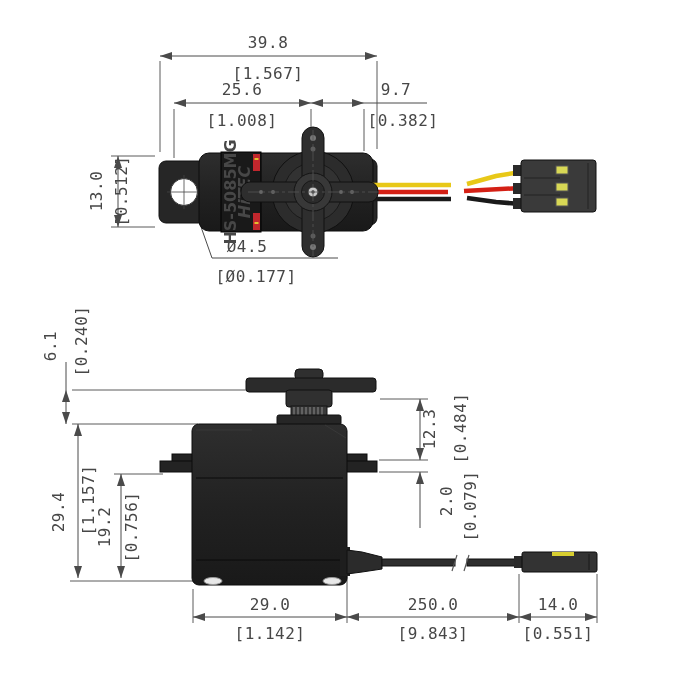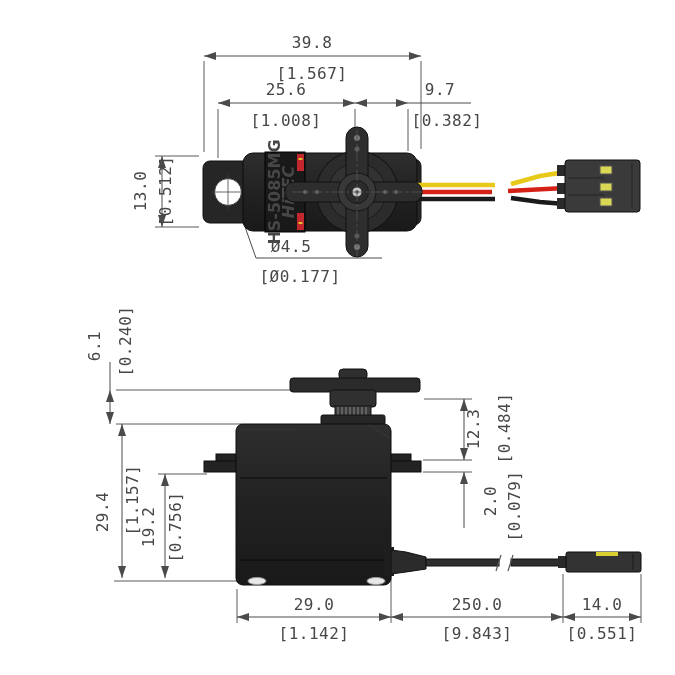--- a/index.html
+++ b/index.html
@@ -1,17 +1,17 @@
 <!DOCTYPE html>
 <html><head>
 <meta charset="utf-8">
 <style>
   html,body{margin:0;padding:0;background:#ffffff;}
   .canvas{position:relative;width:600px;height:675px;background:#ffffff;overflow:hidden;
-          font-family:"DejaVu Sans Mono", monospace;margin-left:44px;}
+          font-family:"DejaVu Sans Mono", monospace;}
   svg text{font-family:"DejaVu Sans Mono", monospace;fill:#474747;font-size:16px;letter-spacing:0.5px;}
   svg text.lbl{font-family:"DejaVu Sans", sans-serif;letter-spacing:0;}
 </style>
 </head>
 <body>
 
 <div class="canvas">
 <svg width="675" height="675" viewBox="0 0 675 675">
   <defs>
     <marker id="arr" viewBox="0 0 12 8" refX="12" refY="4" markerWidth="12" markerHeight="8" markerUnits="userSpaceOnUse" orient="auto-start-reverse">

